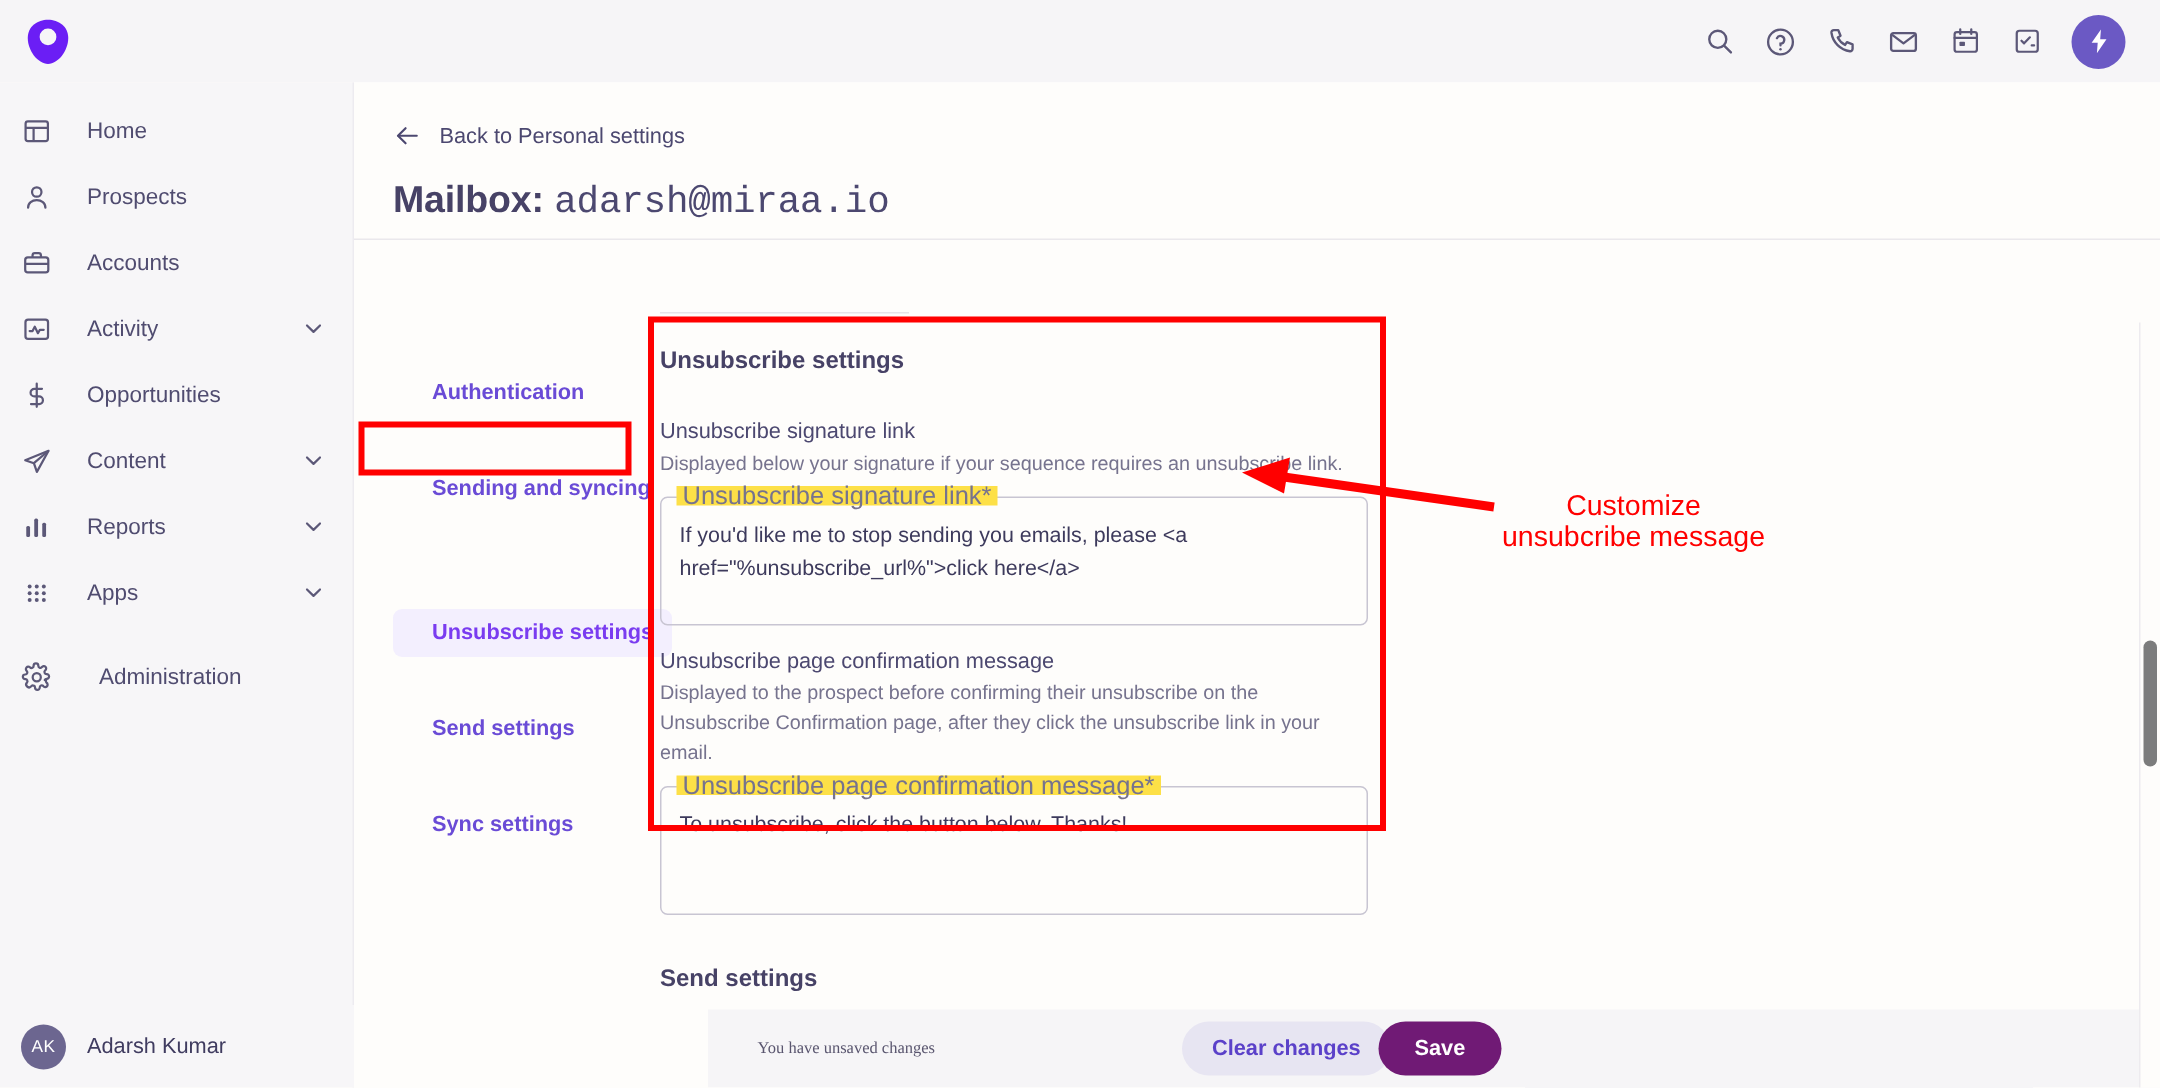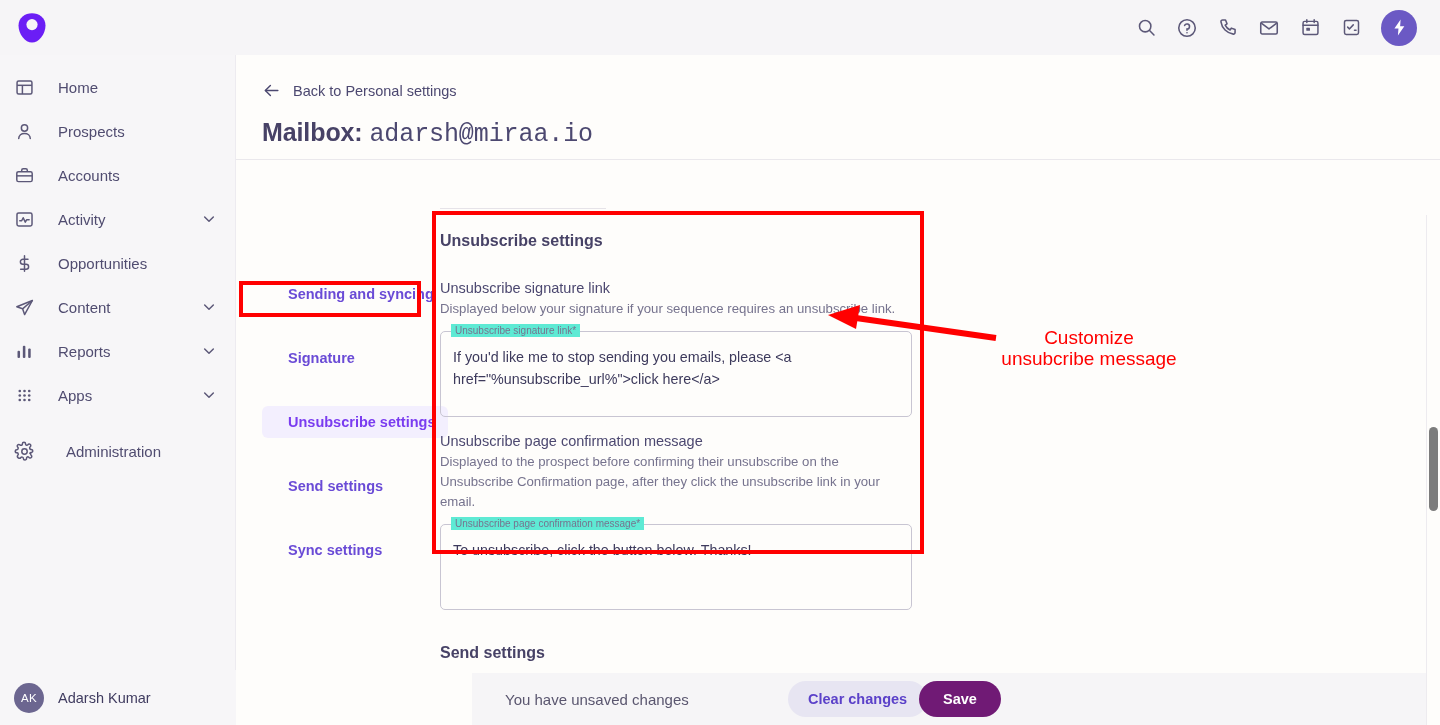--- a/index.html
+++ b/index.html
@@ -245,23 +245,23 @@
     color: #3D3A5C;
     resize: none;
     outline: none;
   }
   .ta-1 { height: 86px; }
   .ta-2 { height: 86px; }
 
   .ta-legend {
     position: absolute;
     top: -7px; left: 11px;
-    background: #5eead4;
+    background: #fde047;
     padding: 0 4px;
-    font-size: 10px;
+    font-size: 17px;
     color: #76738E;
     line-height: 13px;
     white-space: nowrap;
   }
 
   
   .anno-box {
     position: absolute;
     left: 432px; top: 211px;
     width: 492px; height: 343px;
@@ -301,22 +301,23 @@
     position: absolute;
     left: 236px; bottom: 0;
     width: 1204px; height: 52px;
     background: #F6F5F7;
     display: flex;
     align-items: center;
     padding-left: 33px;
     z-index: 5;
   }
   .unsaved {
-    font-size: 15px;
+    font-size: 11px;
     color: #5A566F;
+    font-family: Liberation Serif, serif;
   }
   .btn-clear {
     position: absolute;
     left: 316px;
     height: 36px;
     padding: 0 20px;
     border: none;
     border-radius: 18px;
     background: #E7E5F2;
     color: #5B41C9;
@@ -565,28 +566,28 @@
       </div>
       <div class="mailbox-title">
         <span class="lab">Mailbox:</span>
         <span class="val">adarsh@miraa.io</span>
       </div>
     </div>
 
     <div class="scroll-area">
 
       <div class="settings-nav">
+        <div class="snav-item">
+          <span>Authentication</span>
+        </div>
         <div class="snav-gap"></div>
         <div class="snav-item">
           <span>Sending and syncing</span>
         </div>
         <div class="snav-gap"></div>
-        <div class="snav-item">
-          <span>Signature</span>
-        </div>
         <div class="snav-gap"></div>
         <div class="snav-item active">
           <span>Unsubscribe settings</span>
         </div>
         <div class="snav-gap"></div>
         <div class="snav-item">
           <span>Send settings</span>
         </div>
         <div class="snav-gap"></div>
         <div class="snav-item">

